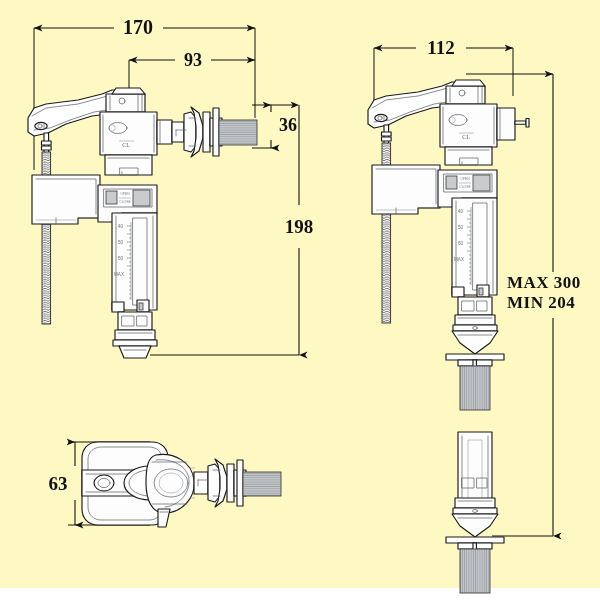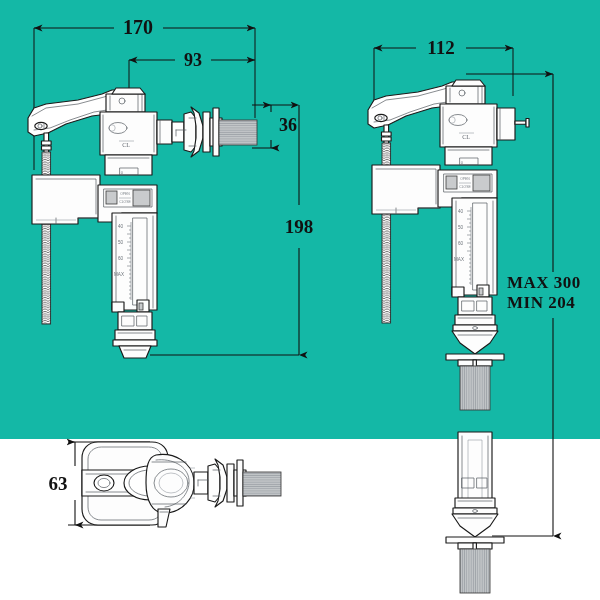--- a/index.html
+++ b/index.html
@@ -9,22 +9,22 @@
   }
   body {
     width: 600px;
     height: 600px;
     font-family: "Liberation Serif", "DejaVu Serif", serif;
     overflow: hidden;
   }
   #sheet {
     position: relative;
     width: 600px;
-    height: 439px;
-    background: #14b8a6;
+    height: 588px;
+    background: #fef9c3;
   }
   svg#drawing {
     position: absolute;
     left: 0;
     top: 0;
     width: 600px;
     height: 600px;
     display: block;
   }
   .dimtext {

